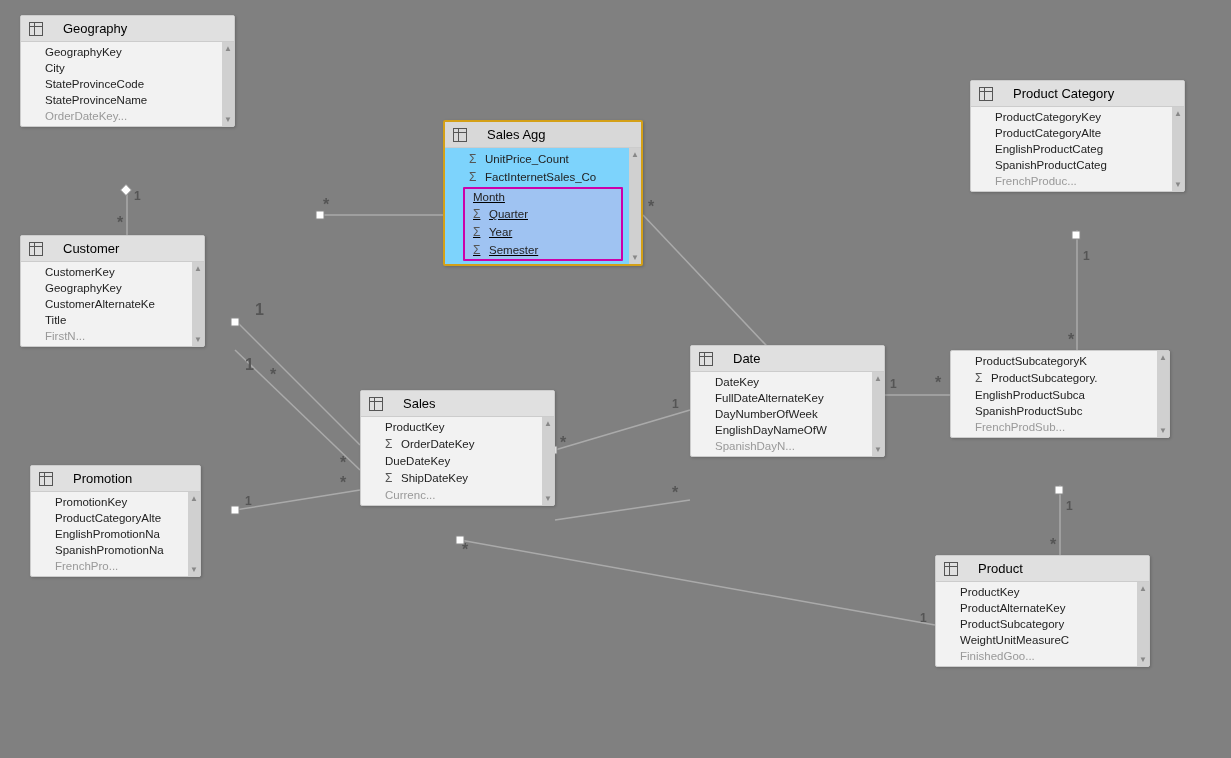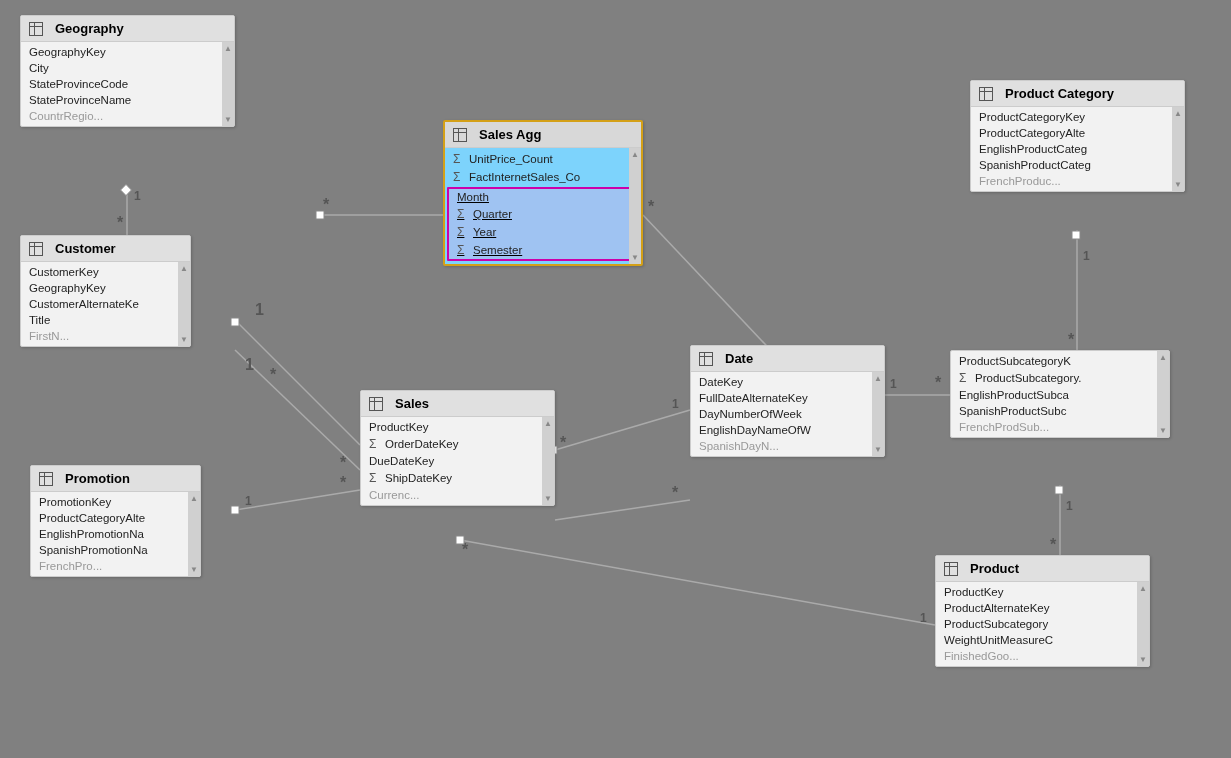--- a/index.html
+++ b/index.html
@@ -32,25 +32,25 @@
       min-width: 155px;
       box-shadow: 1px 1px 3px rgba(0,0,0,0.2);
     }
     .table-card.highlighted-gold {
       border: 2px solid #d4a017;
       background: #7dd3fc;
     }
     .table-header {
       background: #e0e0e0;
       padding: 5px 8px;
-      font-weight: 700;
+      font-weight: 400;
       font-size: 13px;
       display: flex;
       align-items: center;
-      gap: 12px;
+      gap: 20px;
       border-bottom: 1px solid #ccc;
     }
     .table-header .table-icon {
       display: inline-block;
       width: 14px;
       height: 14px;
       border: 1.5px solid #555;
       position: relative;
     }
     .table-header .table-icon::before {
@@ -60,21 +60,21 @@
       border-top: 1px solid #555;
     }
     .table-header .table-icon::after {
       content: '';
       position: absolute;
       top: 0; bottom: 0;
       left: 4px;
       border-left: 1px solid #555;
     }
     .table-body {
-      padding: 2px 0;
+      padding: 2px 16px;
       overflow: hidden;
       position: relative;
     }
     .table-row {
       padding: 2px 8px 2px 8px;
       display: flex;
       align-items: center;
       gap: 4px;
       white-space: nowrap;
       overflow: hidden;
@@ -188,26 +188,26 @@
       <div class="table-row">
           <span>City</span>
         </div>
       <div class="table-row">
           <span>StateProvinceCode</span>
         </div>
       <div class="table-row">
           <span>StateProvinceName</span>
         </div>
       <div class="table-row">
-          <span style="color:#999">CountrRegio...</span>
-        </div>
-    </div>
-  </div>
-
-  <div class="table-card" style="left:20px; top:235px; width:171px;">
+          <span style="color:#999">OrderDateKey...</span>
+        </div>
+    </div>
+  </div>
+
+  <div class="table-card" style="left:20px; top:235px; width:185px;">
     <div class="table-header">
       <span class="table-icon"></span>
       <span>Customer</span>
     </div>
     <div class="table-body">
       <div class="scroll-indicator"></div>
       <div class="table-row">
           <span>CustomerKey</span>
         </div>
       <div class="table-row">

